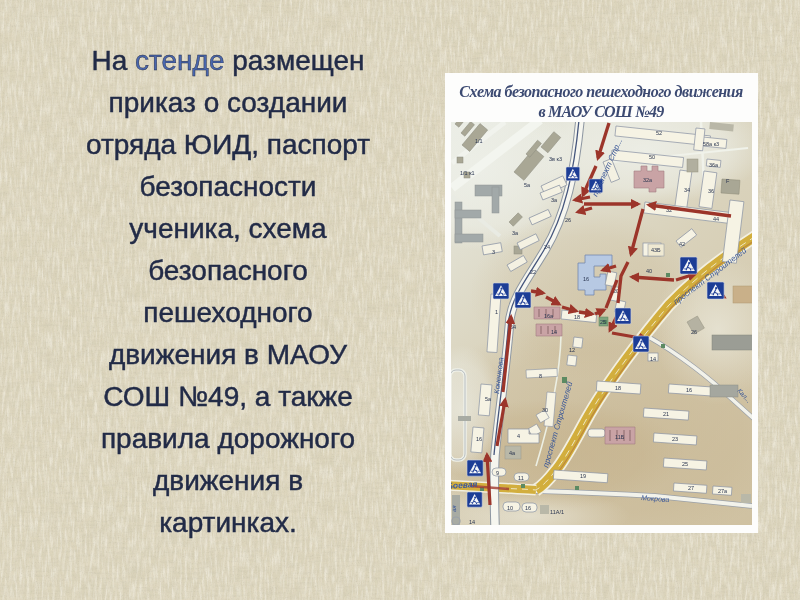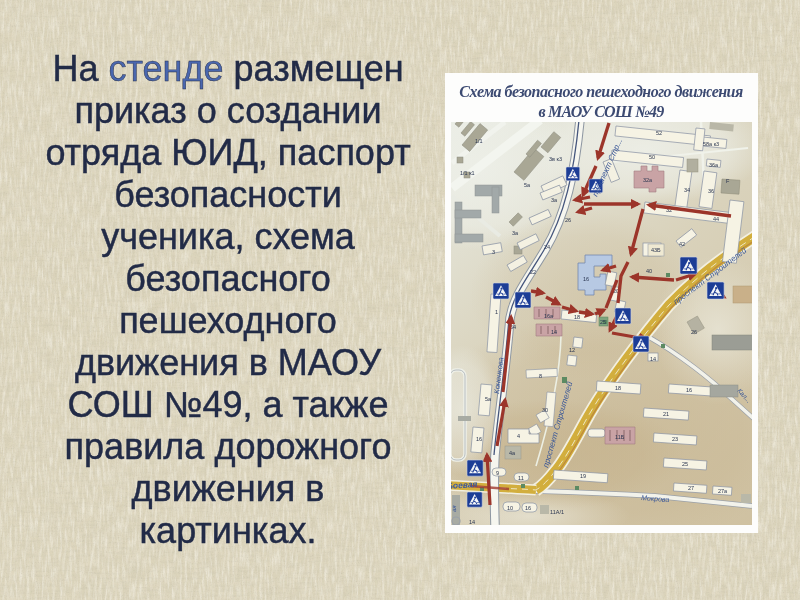--- a/index.html
+++ b/index.html
@@ -1,20 +1,20 @@
 <!DOCTYPE html>
 <html><head>
 <meta charset="utf-8">
 <style>
   html,body{margin:0;padding:0;}
   body{width:800px;height:600px;overflow:hidden;position:relative;
        font-family:"Liberation Sans",sans-serif;background:#d8d1bb;}
   #bg{position:absolute;left:0;top:0;width:800px;height:600px;}
-  #text{position:absolute;left:23px;top:48px;width:410px;
-        font-size:36px;line-height:42px;color:#222b47;text-align:center;-webkit-text-stroke:0.45px #222b47;
+  #text{position:absolute;left:23px;top:40px;width:410px;
+        font-size:28px;line-height:42px;color:#222b47;text-align:center;-webkit-text-stroke:0.45px #222b47;
         font-family:"Liberation Sans",sans-serif;}
   #text .b{color:#4a67ae;}
   #photo{position:absolute;left:445px;top:73px;width:313px;height:460px;}
 </style>
 </head>
 <body>
 
 <svg id="bg" xmlns="http://www.w3.org/2000/svg" width="800" height="600">
   <filter id="wh">
       <feTurbulence type="fractalNoise" baseFrequency="0.05 0.4" numOctaves="4" seed="7"></feTurbulence>

